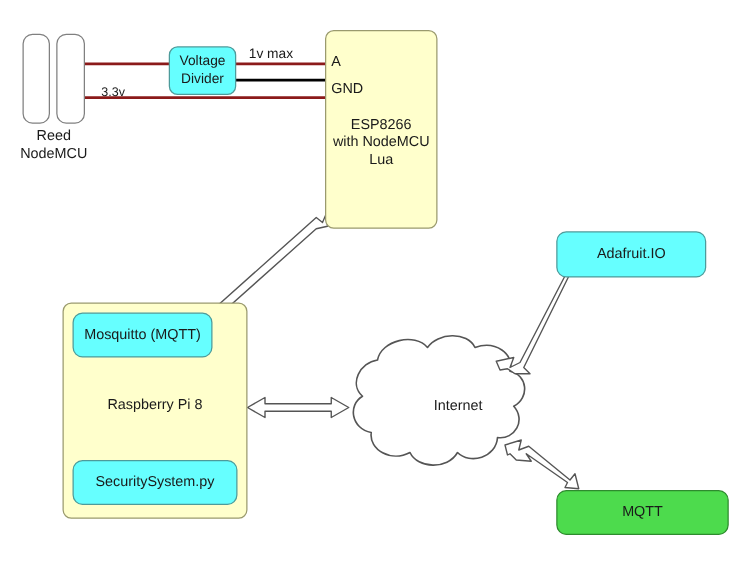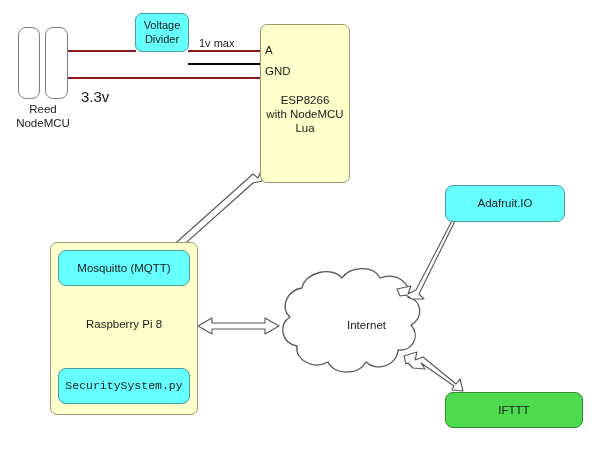--- a/index.html
+++ b/index.html
@@ -24,34 +24,34 @@
   }
   .nd-yellow{background:#ffffcc;border:1px solid #9a9a6e;}
   .nd-cyan{background:#66ffff;border:1px solid #4d9b9b;}
   .nd-green{background:#4ddb4d;border:1px solid #2e8b2e;}
   .nd-plain{background:#ffffff;border:1px solid #808080;}
 
   #reed-a{left:18px;top:27px;width:22px;height:72px;border-radius:8px;}
   #reed-b{left:45px;top:27px;width:23px;height:72px;border-radius:8px;}
   #reed-label{left:2px;top:100px;width:82px;height:34px;font-size:11.5px;display:block;padding-top:2px;}
 
-  #voltage-divider{left:135px;top:13px;width:54px;height:39px;border-radius:7px;font-size:11px;}
+  #voltage-divider{left:135px;top:37px;width:54px;height:39px;border-radius:7px;font-size:11px;}
 
   #esp{left:260px;top:24px;width:90px;height:159px;border-radius:7px;font-size:11.5px;
        align-items:flex-start;justify-content:center;padding-top:68px;}
   #esp-pin-a{position:absolute;left:265px;top:44px;font-size:11.5px;color:#1a1a1a;}
   #esp-pin-gnd{position:absolute;left:265px;top:65px;font-size:11.5px;color:#1a1a1a;}
 
   #label-1vmax{position:absolute;left:199px;top:37px;font-size:11px;color:#1a1a1a;}
-  #label-33v{position:absolute;left:81px;top:88px;font-size:15px;color:#1a1a1a;}
+  #label-33v{position:absolute;left:81px;top:69px;font-size:10px;color:#1a1a1a;}
 
   #rpi{left:50px;top:242px;width:148px;height:173px;border-radius:7px;font-size:11.5px;}
   #rpi-label{position:absolute;left:50px;top:318px;width:148px;text-align:center;font-size:11.5px;color:#1a1a1a;}
-  #mosquitto{left:58px;top:250px;width:132px;height:36px;border-radius:8px;font-size:11.5px;}
-  #securitysystem{left:58px;top:368px;width:132px;height:36px;border-radius:8px;font-size:11.5px;font-family:Liberation Mono, monospace;}
+  #mosquitto{left:58px;top:250px;width:112px;height:36px;border-radius:8px;font-size:11.5px;}
+  #securitysystem{left:58px;top:368px;width:132px;height:36px;border-radius:8px;font-size:11.5px;}
 
   #adafruit{left:445px;top:185px;width:120px;height:37px;border-radius:8px;font-size:11.5px;}
   #ifttt{left:445px;top:392px;width:138px;height:36px;border-radius:8px;font-size:11.5px;}
 
   #internet-label{position:absolute;left:300px;top:319px;width:86px;text-align:right;font-size:11.5px;color:#1a1a1a;}
 </style>
 </head>
 <body>
 
 <div id="canvas">
@@ -120,15 +120,15 @@
   <div id="label-33v">3.3v</div>
 
   <div class="node nd-yellow" id="rpi"></div>
   <div id="rpi-label">Raspberry Pi 8</div>
   <div class="node nd-cyan" id="mosquitto">Mosquitto (MQTT)</div>
   <div class="node nd-cyan" id="securitysystem">SecuritySystem.py</div>
 
   <div id="internet-label">Internet</div>
 
   <div class="node nd-cyan" id="adafruit">Adafruit.IO</div>
-  <div class="node nd-green" id="ifttt">IFTTT</div>
+  <div class="node nd-green" id="ifttt">MQTT</div>
 
 </div>
 
 </body></html>

